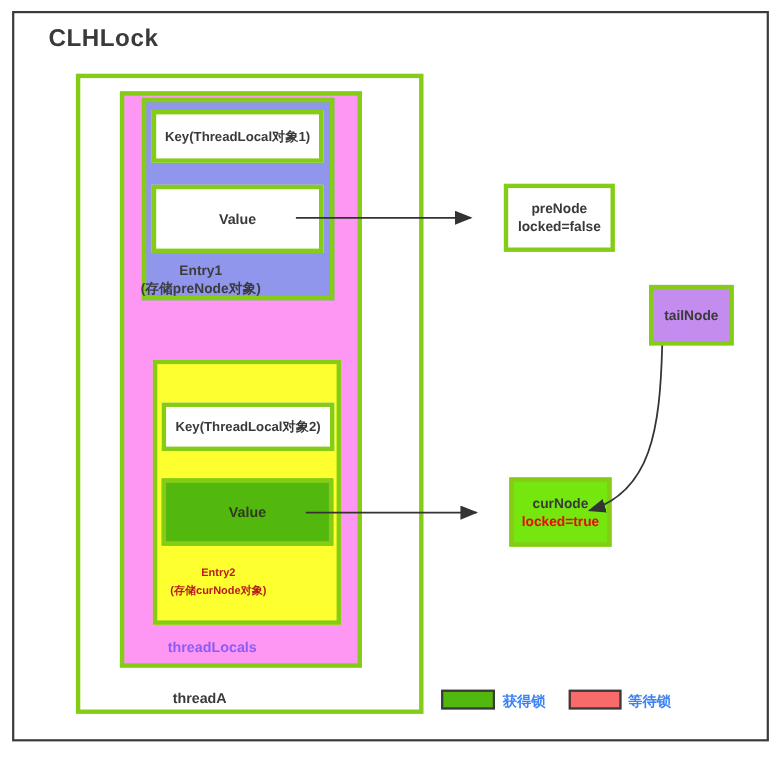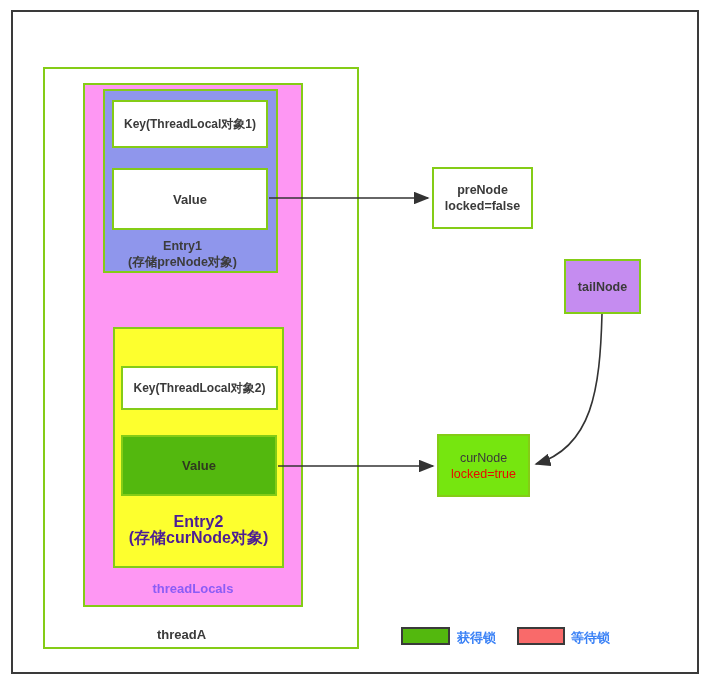--- a/index.html
+++ b/index.html
@@ -11,22 +11,23 @@
   .stage {
     position: relative;
     width: 713px;
     height: 692px;
     background: #ffffff;
     overflow: hidden;
   }
   .abs { position: absolute; }
   .box {
     position: absolute;
-    border: 2px solid #84cc16;
+    border: 4px solid #84cc16;
     background: #ffffff;
+    margin-left: 26px;
   }
   .center-flex {
     display: flex;
     flex-direction: column;
     align-items: center;
     justify-content: center;
     text-align: center;
   }
   .frame {
     left: 11px; top: 10px; width: 688px; height: 664px;
@@ -56,44 +57,45 @@
   .value1 { left: 112px; top: 168px; width: 156px; height: 62px; font-weight: 700; font-size: 13px; }
   .entry1-label {
     left: 103px; top: 239px; width: 159px;
     text-align: center; font-weight: 700; font-size: 12.5px; line-height: 15.5px; color: #3c3c3c;
   }
   .entry2 { left: 113px; top: 327px; width: 171px; height: 241px; background: #fdff2e; }
   .key2 { left: 121px; top: 366px; width: 157px; height: 44px; font-weight: 700; font-size: 12px; }
   .value2 { left: 121px; top: 435px; width: 156px; height: 61px; background: #53b80e; font-weight: 700; font-size: 13px; color: #2f3a1f; }
   .entry2-label {
     left: 113px; top: 514px; width: 171px;
-    text-align: center; font-weight: 700; font-size: 16px; line-height: 16px; color: #4c1d95;
+    text-align: center; font-weight: 700; font-size: 10px; line-height: 16px; color: #b91c1c;
   }
   .pre-node { left: 432px; top: 167px; width: 101px; height: 62px; font-weight: 700; font-size: 12.5px; line-height: 16px; }
   .tail-node { left: 564px; top: 259px; width: 77px; height: 55px; background: #c58cf0; font-weight: 700; font-size: 12.5px; }
-  .cur-node { left: 437px; top: 434px; width: 93px; height: 63px; background: #76e60f; font-weight: 400; font-size: 12.5px; line-height: 16px; }
+  .cur-node { left: 437px; top: 434px; width: 93px; height: 63px; background: #76e60f; font-weight: 700; font-size: 12.5px; line-height: 16px; }
   .cur-node .locked { color: #e80b00; }
   .legend-swatch { height: 18px; border: 2px solid #3a3a3a; position: absolute; }
   .legend-swatch.acquired { left: 401px; top: 627px; width: 49px; background: #53b80e; }
   .legend-swatch.waiting { left: 517px; top: 627px; width: 48px; background: #f96a6a; }
   .legend-label { position: absolute; font-size: 13px; font-weight: 600; color: #3b82f6; top: 629px; }
   .legend-label.acquired { left: 457px; }
   .legend-label.waiting { left: 571px; text-align: right; }
   svg.arrows {
     position: absolute; left: 0; top: 0; width: 713px; height: 692px;
     pointer-events: none;
   }
 </style>
 </head>
 <body>
 
 <div class="stage">
 
   <div class="frame"></div>
 
+  <div class="abs title">CLHLock</div>
 
   <div class="box thread-a"></div>
   <div class="abs thread-a-label">threadA</div>
 
   <div class="box thread-locals"></div>
   <div class="abs thread-locals-label">threadLocals</div>
 
   <div class="box entry1"></div>
   <div class="box key1 center-flex">
     <span>Key(ThreadLocal对象1)</span>

